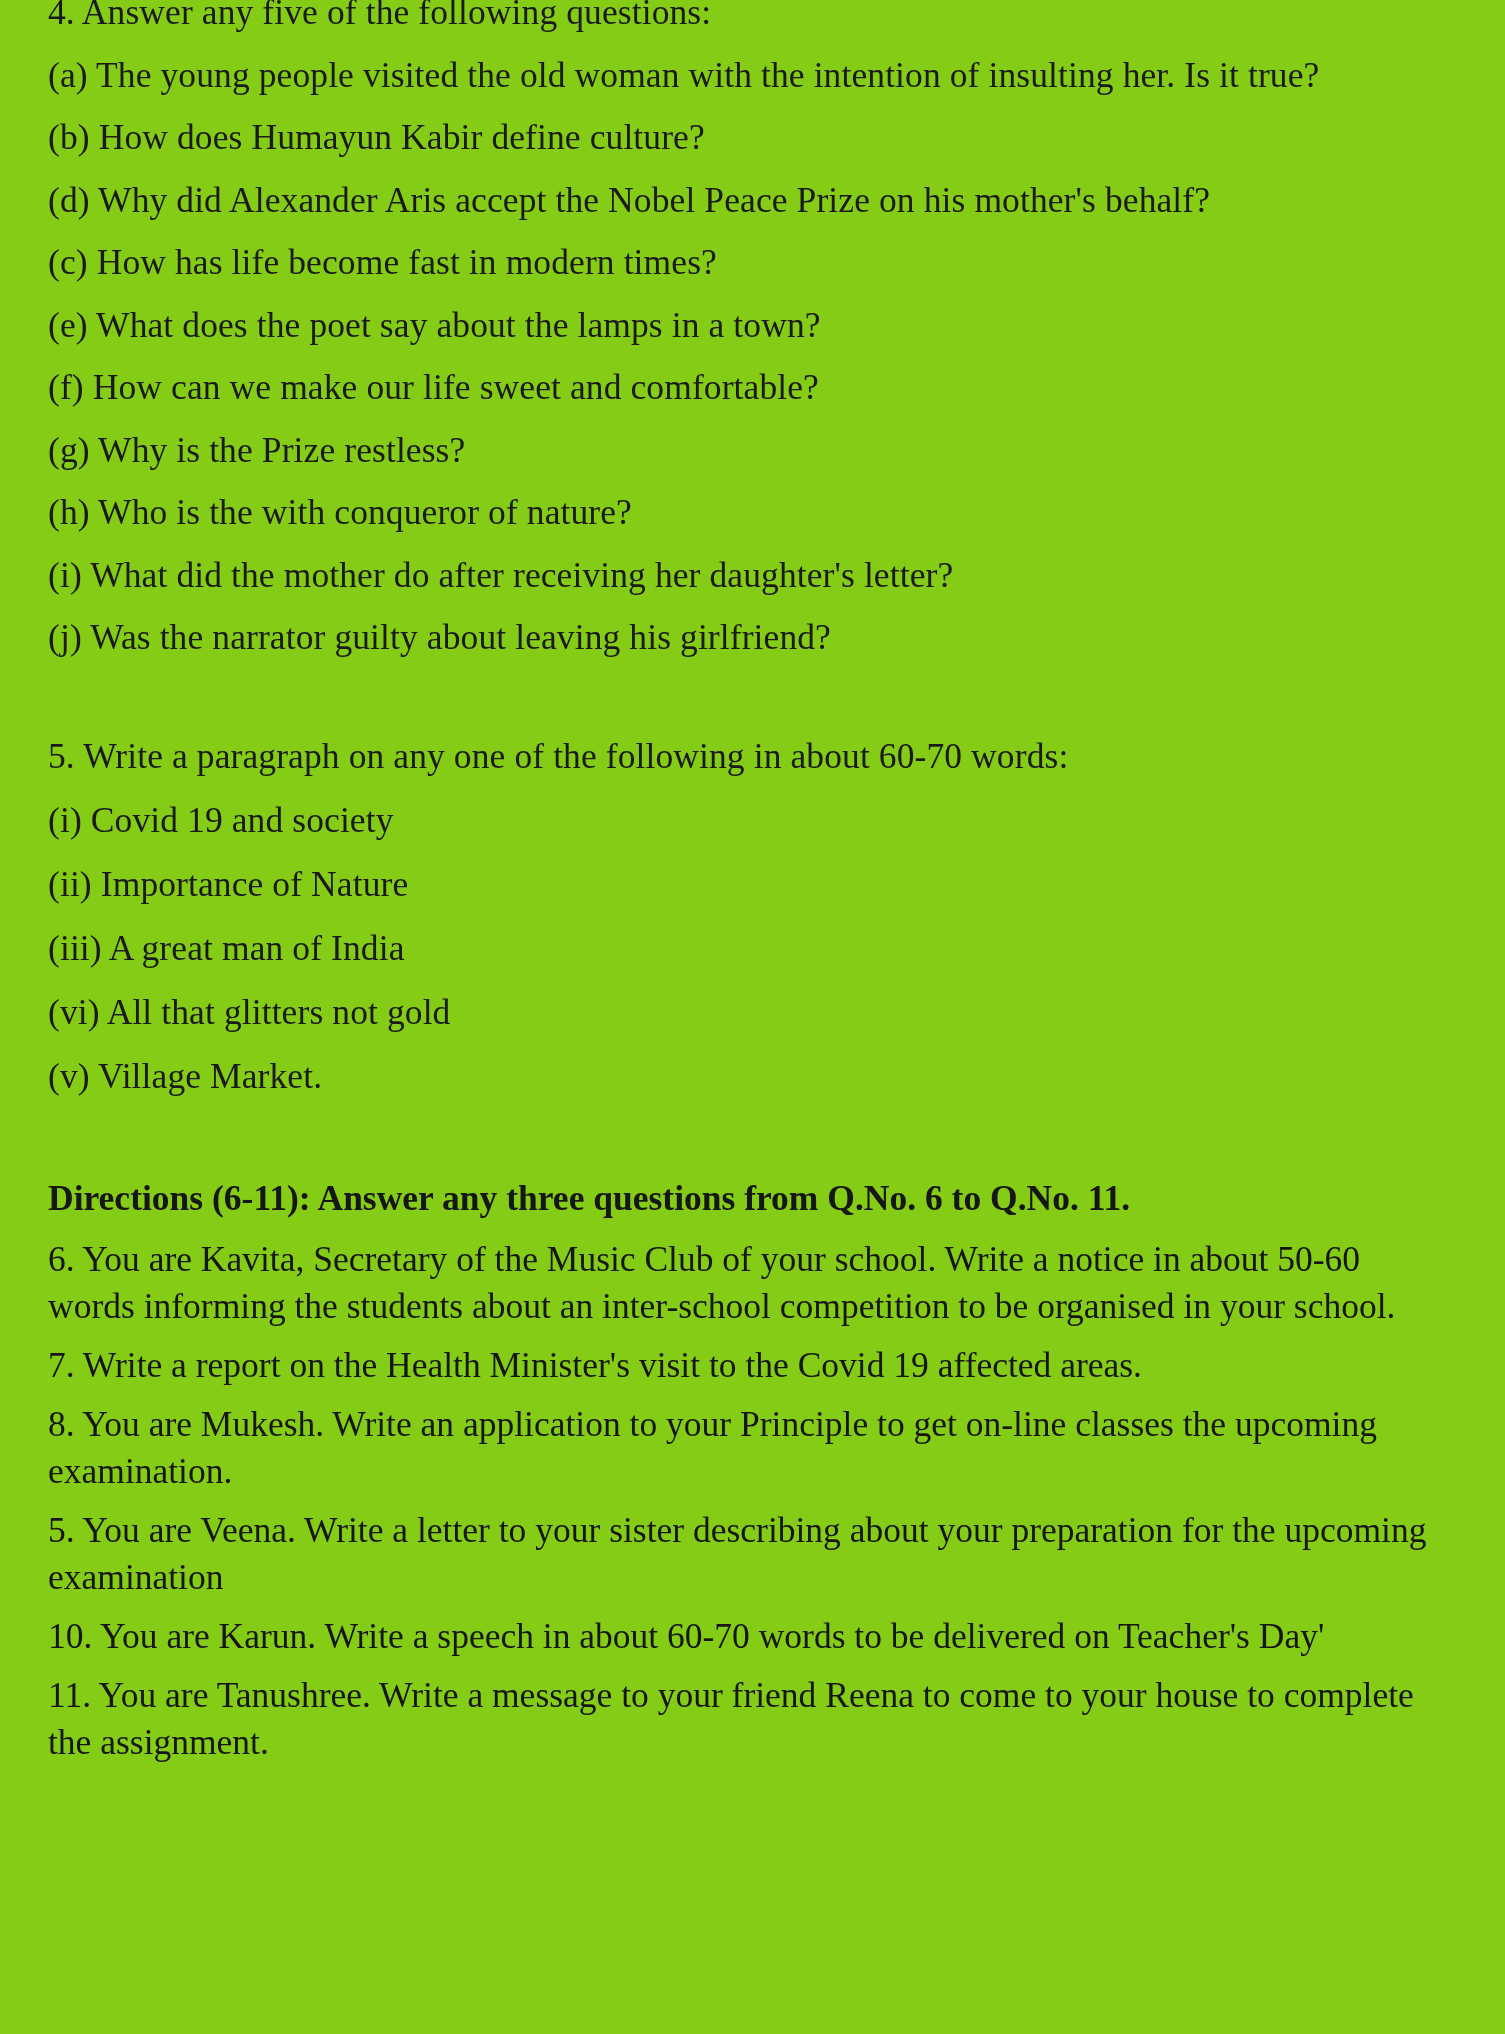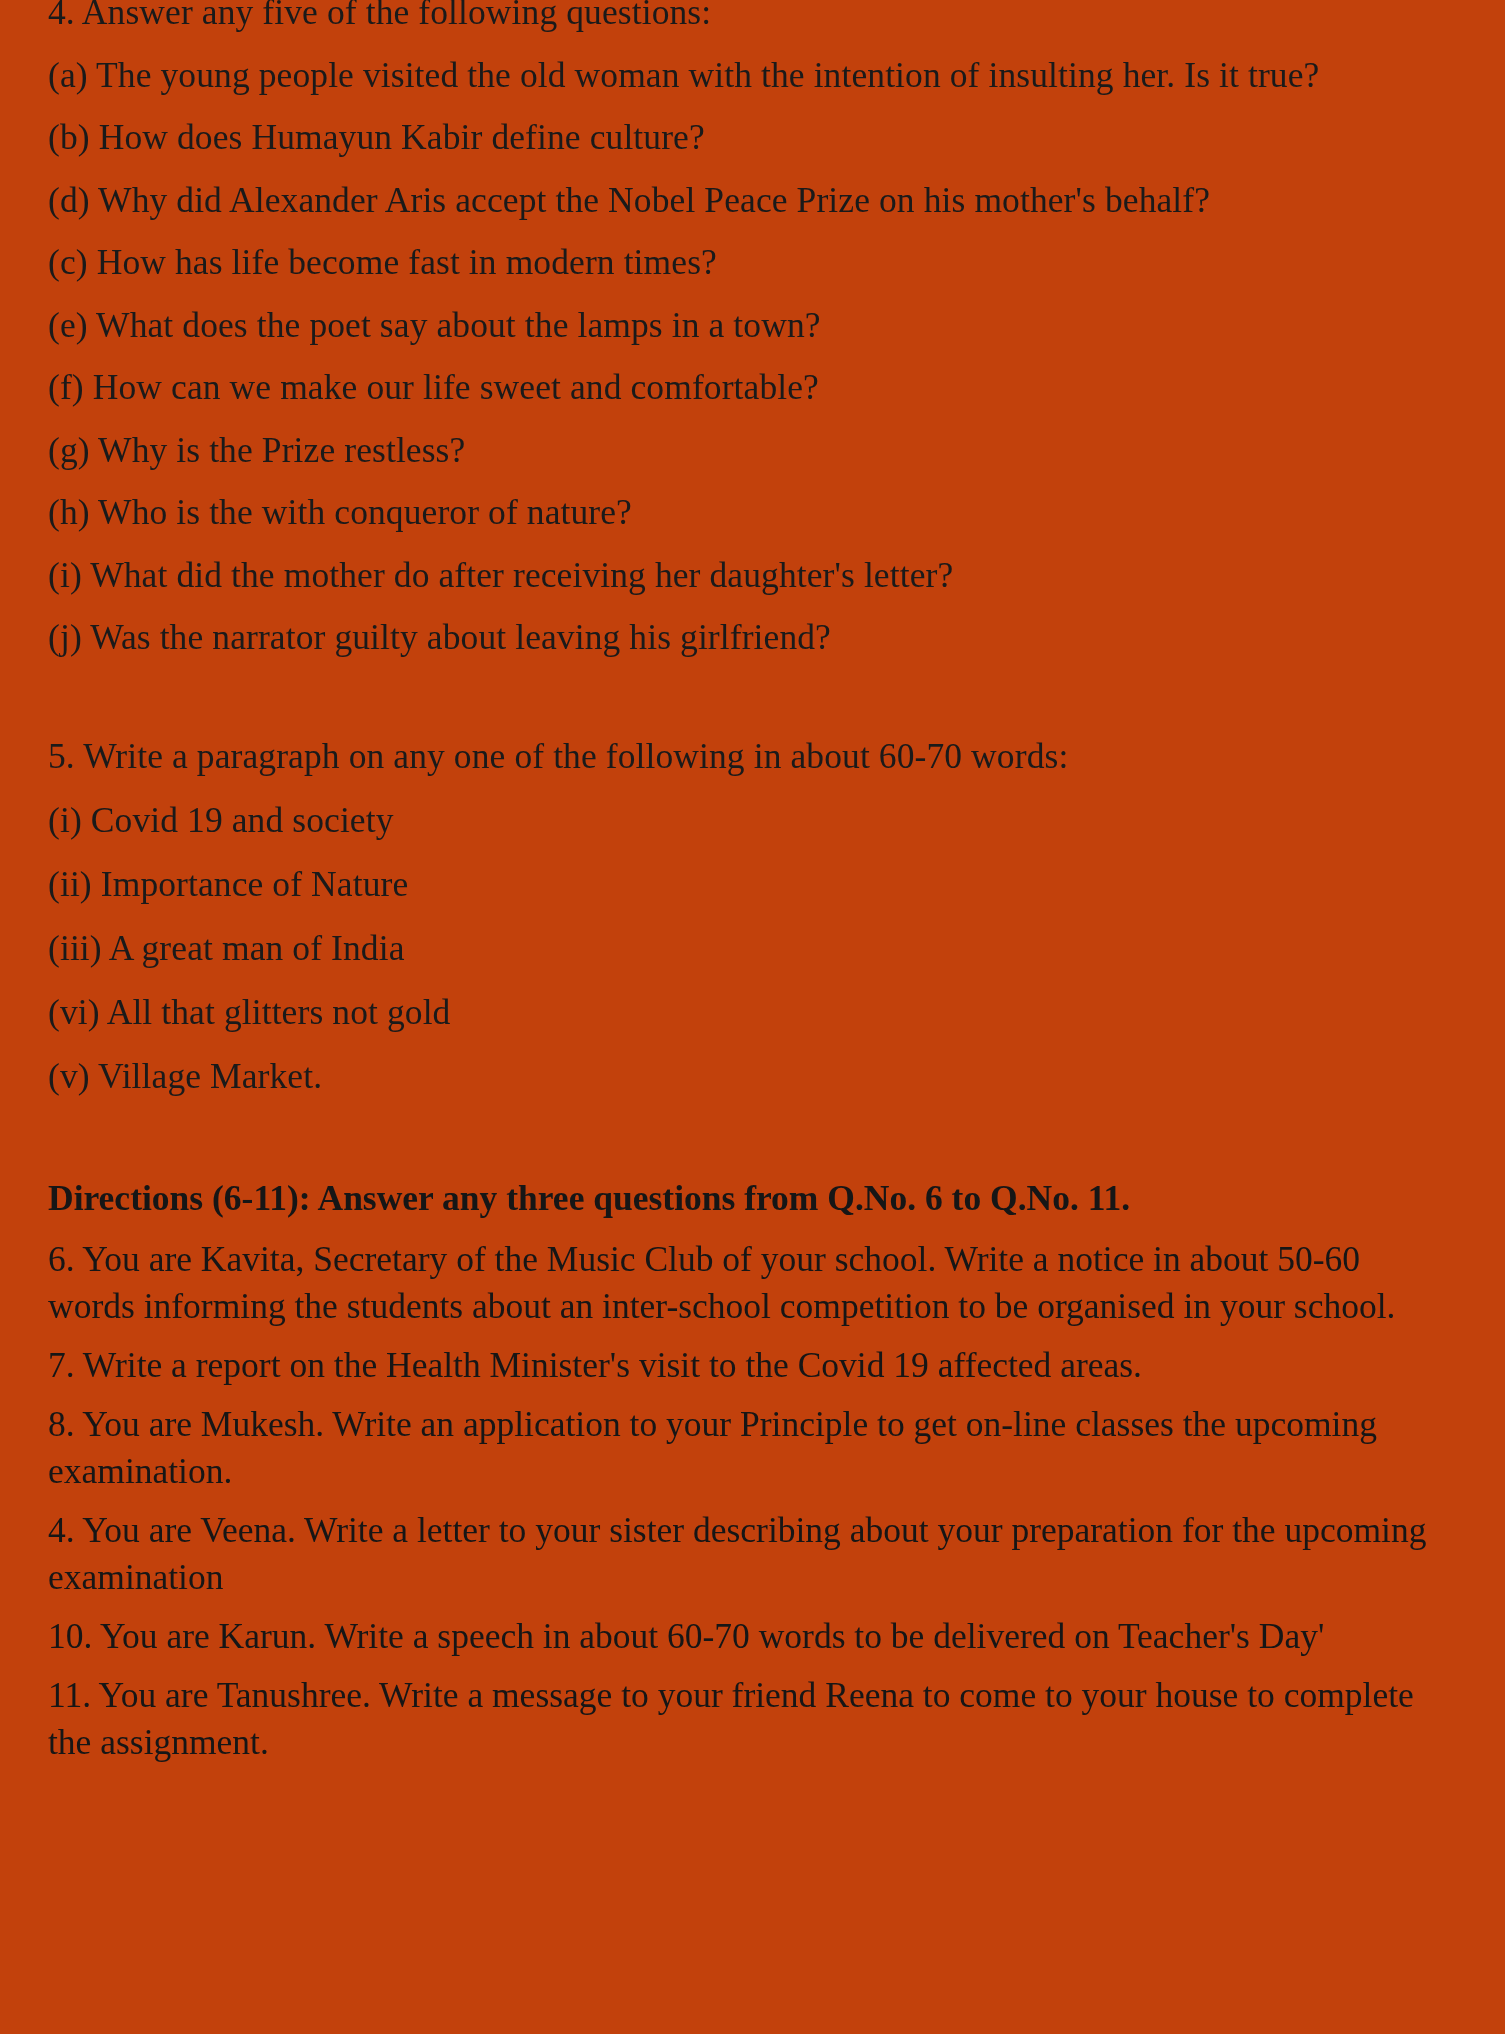--- a/index.html
+++ b/index.html
@@ -9,21 +9,21 @@
     background: #ffffff;
   }
   body {
     font-family: "Liberation Serif", "DejaVu Serif", serif;
     color: #161616;
   }
   .page {
     position: relative;
     width: 1505px;
     height: 2034px;
-    background: #c2410c;
+    background: #84cc16;
     overflow: hidden;
     box-sizing: border-box;
     padding: 0 52px 0 60px;
   }
   .doc-body {
     position: absolute;
     left: 48px;
     right: 52px;
     top: -14px;
   }
@@ -101,19 +101,19 @@
     </div>
 
     <div class="gap-section"></div>
 
     <div>
       <div class="directions-heading">Directions (6-11): Answer any three questions from Q.No. 6 to Q.No. 11.</div>
 
       <div class="para">6. You are Kavita, Secretary of the Music Club of your school. Write a notice in about 50-60 words informing the students about an inter-school competition to be organised in your school.</div>
       <div class="para">7. Write a report on the Health Minister's visit to the Covid 19 affected areas.</div>
       <div class="para">8. You are Mukesh. Write an application to your Principle to get on-line classes the upcoming examination.</div>
-      <div class="para">4. You are Veena. Write a letter to your sister describing about your preparation for the upcoming examination</div>
+      <div class="para">5. You are Veena. Write a letter to your sister describing about your preparation for the upcoming examination</div>
       <div class="para">10. You are Karun. Write a speech in about 60-70 words to be delivered on Teacher's Day'</div>
       <div class="para">11. You are Tanushree. Write a message to your friend Reena to come to your house to complete the assignment.</div>
     </div>
 
   </div>
 </div>
 
 </body></html>

